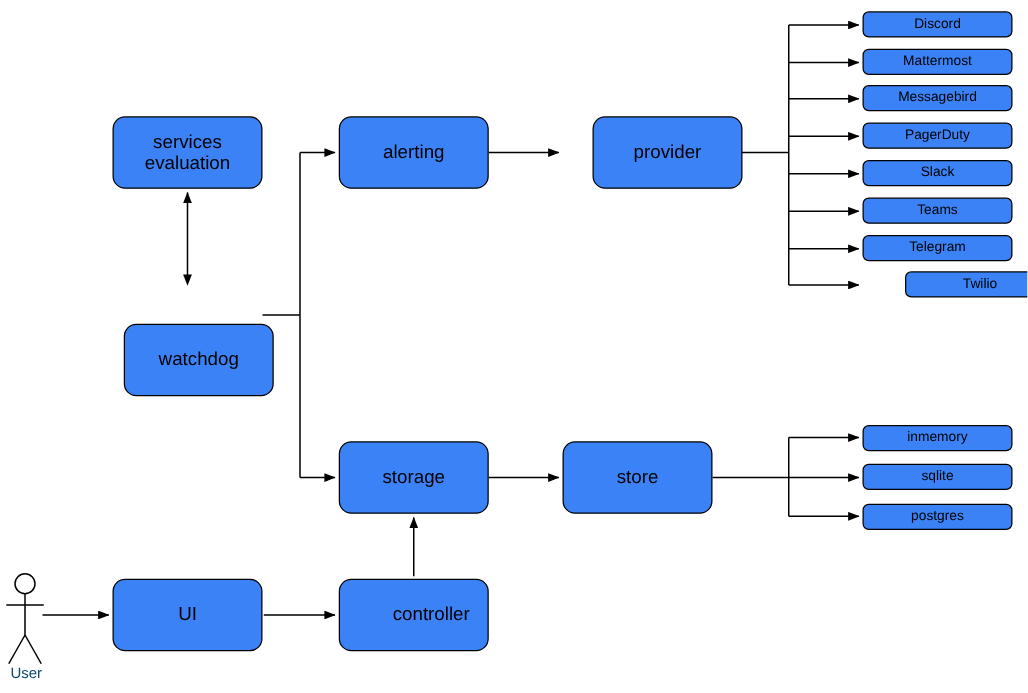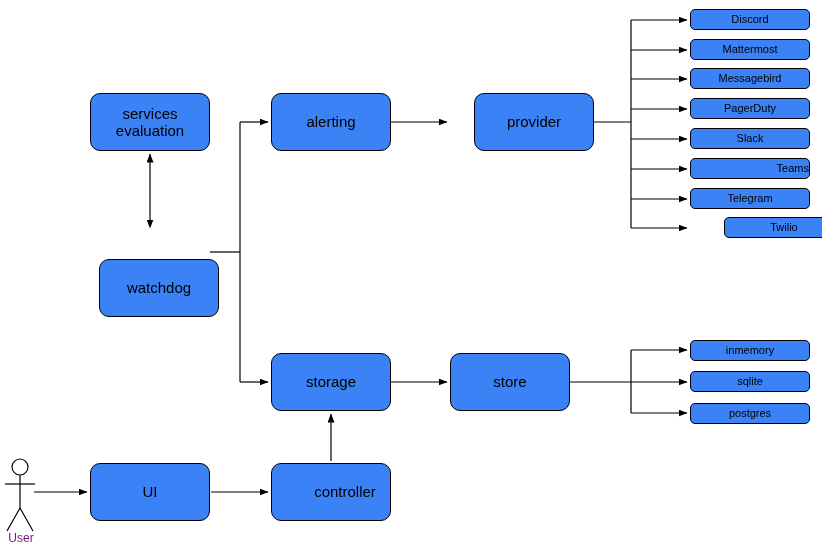--- a/index.html
+++ b/index.html
@@ -45,21 +45,21 @@
   }
   .node.leaf {
     width: 120px;
     height: 21px;
     border-radius: 5px;
     font-size: 11px;
   }
   .actor-label {
     position: absolute;
     font-size: 12px;
-    color: #701a75;
+    color: #0c4a6e;
     text-align: center;
     white-space: nowrap;
   }
 </style>
 </head>
 <body>
 
 <div id="canvas">
 
   <svg id="wires" viewBox="0 0 822 554" width="822" height="554">
@@ -164,21 +164,21 @@
   </div>
 
   <div class="node leaf" style="left:690px; top:98px;">
     <span>PagerDuty</span>
   </div>
 
   <div class="node leaf" style="left:690px; top:128px;">
     <span>Slack</span>
   </div>
 
-  <div class="node leaf" style="left:690px; top:158px;justify-content:flex-end;">
+  <div class="node leaf" style="left:690px; top:158px;">
     <span>Teams</span>
   </div>
 
   <div class="node leaf" style="left:690px; top:188px;">
     <span>Telegram</span>
   </div>
 
   <div class="node leaf" style="left:724px; top:217px;">
     <span>Twilio</span>
   </div>

